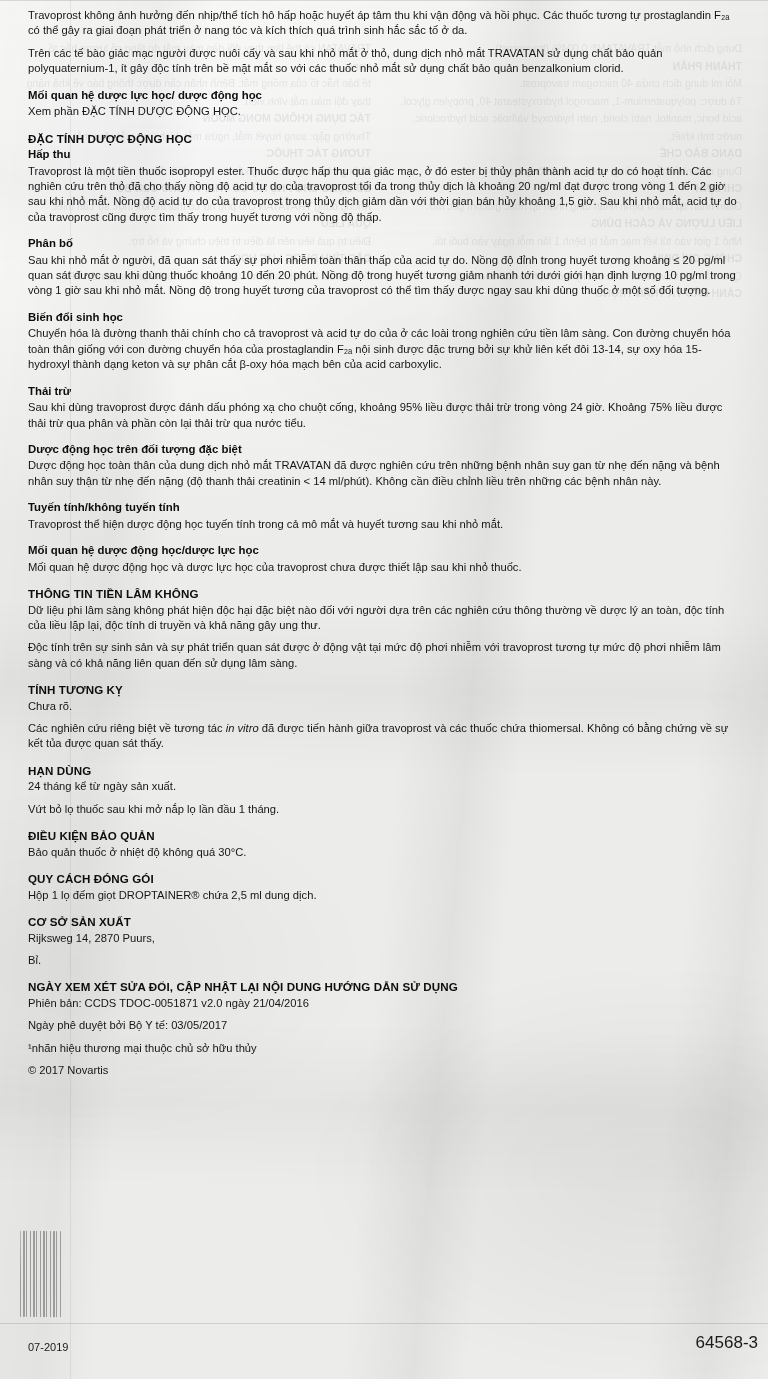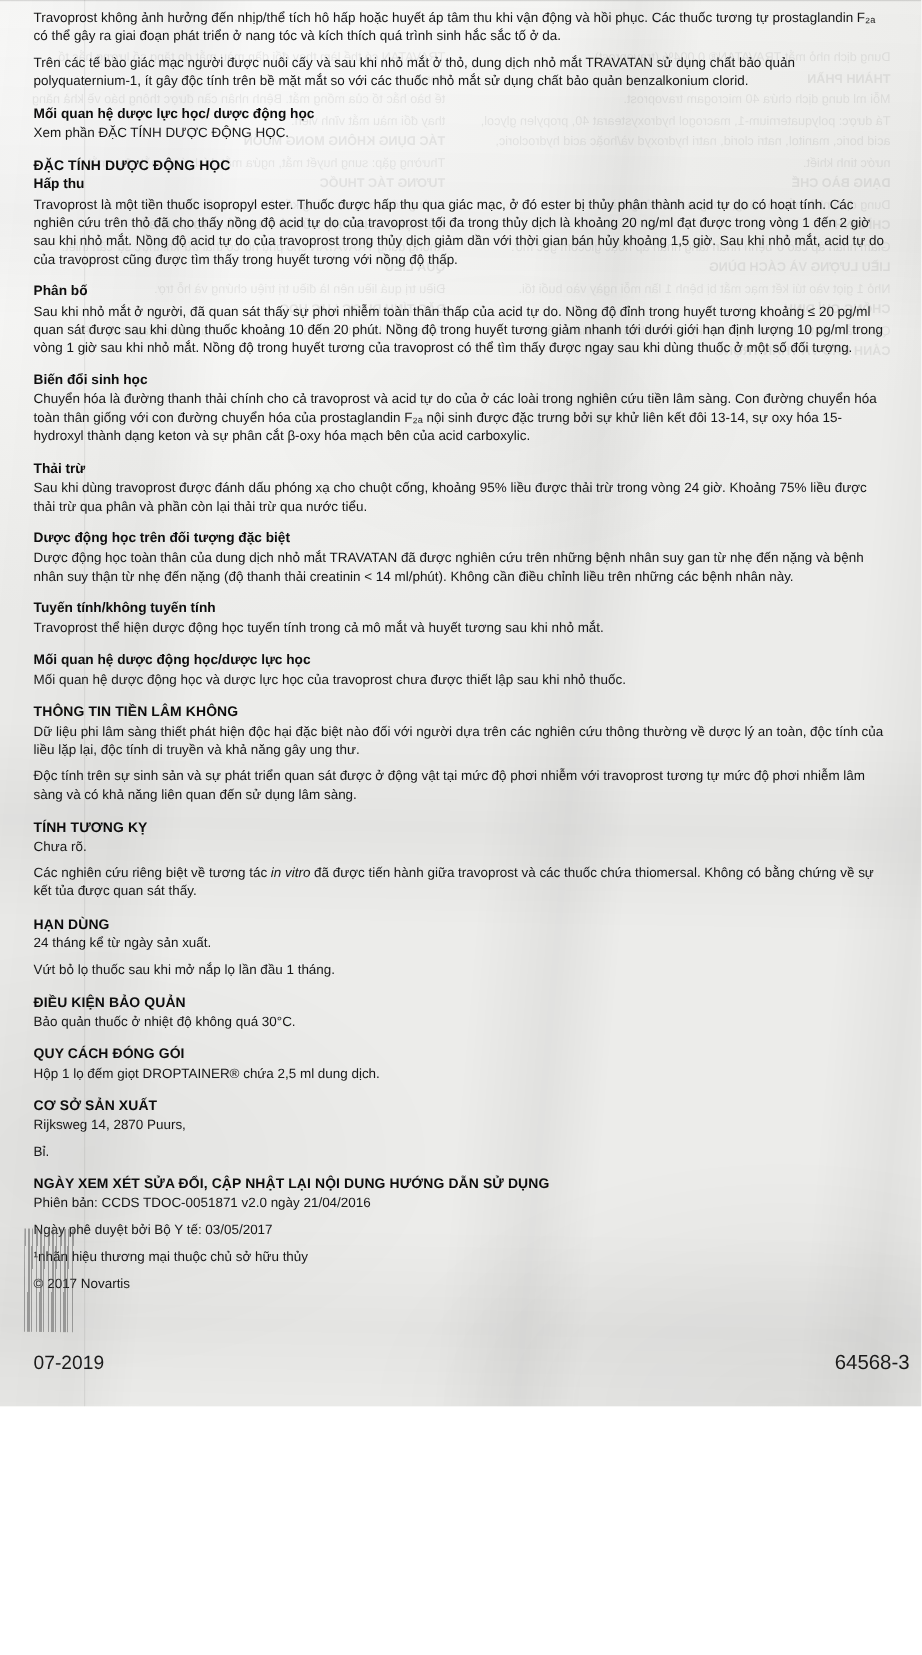--- a/index.html
+++ b/index.html
@@ -6,21 +6,21 @@
     margin: 0;
     padding: 0;
     background: #ffffff;
   }
   body {
     font-family: "Liberation Sans", sans-serif;
   }
   #page {
     position: relative;
     width: 768px;
-    height: 1172px;
+    height: 1379px;
     overflow: hidden;
     background:
       radial-gradient(ellipse 700px 400px at 20% 10%, #fdfdfd 0%, #f3f3f1 60%, #ececea 100%),
       linear-gradient(100deg, #f7f7f5 0%, #f1f1ef 40%, #eeeeec 70%, #f6f6f4 100%);
   }
   
   .crease {
     position: absolute;
     pointer-events: none;
     mix-blend-mode: multiply;
@@ -94,21 +94,21 @@
     position: absolute;
     left: 0;
     bottom: 0;
     width: 768px;
     height: 62px;
   }
   .footer-left {
     position: absolute;
     left: 28px;
     bottom: 26px;
-    font-size: 16px;
+    font-size: 11px;
     color: #1a1a1a;
   }
   .footer-right {
     position: absolute;
     right: 10px;
     bottom: 26px;
     font-size: 17px;
     color: #1a1a1a;
   }
   .barcode {
@@ -187,21 +187,21 @@
       <p class="block">Chuyển hóa là đường thanh thải chính cho cả travoprost và acid tự do của ở các loài trong nghiên cứu tiền lâm sàng. Con đường chuyển hóa toàn thân giống với con đường chuyển hóa của prostaglandin F₂ₐ nội sinh được đặc trưng bởi sự khử liên kết đôi 13-14, sự oxy hóa 15-hydroxyl thành dạng keton và sự phân cắt β-oxy hóa mạch bên của acid carboxylic.</p>
       <h3 class="subheading">Thải trừ</h3>
       <p class="block">Sau khi dùng travoprost được đánh dấu phóng xạ cho chuột cống, khoảng 95% liều được thải trừ trong vòng 24 giờ. Khoảng 75% liều được thải trừ qua phân và phần còn lại thải trừ qua nước tiểu.</p>
       <h3 class="subheading">Dược động học trên đối tượng đặc biệt</h3>
       <p class="block">Dược động học toàn thân của dung dịch nhỏ mắt TRAVATAN đã được nghiên cứu trên những bệnh nhân suy gan từ nhẹ đến nặng và bệnh nhân suy thận từ nhẹ đến nặng (độ thanh thải creatinin &lt; 14 ml/phút). Không cần điều chỉnh liều trên những các bệnh nhân này.</p>
       <h3 class="subheading">Tuyến tính/không tuyến tính</h3>
       <p class="block">Travoprost thể hiện dược động học tuyến tính trong cả mô mắt và huyết tương sau khi nhỏ mắt.</p>
       <h3 class="subheading">Mối quan hệ dược động học/dược lực học</h3>
       <p class="block">Mối quan hệ dược động học và dược lực học của travoprost chưa được thiết lập sau khi nhỏ thuốc.</p>
       <h2 class="heading">THÔNG TIN TIỀN LÂM KHÔNG</h2>
-      <p class="block tight">Dữ liệu phi lâm sàng thiết phát hiện độc hại đặc biệt nào đối với người dựa trên các nghiên cứu thông thường về dược lý an toàn, độc tính của liều lặp lại, độc tính di truyền và khả năng gây ung thư.</p>
+      <p class="block tight">Dữ liệu phi lâm sàng không phát hiện độc hại đặc biệt nào đối với người dựa trên các nghiên cứu thông thường về dược lý an toàn, độc tính của liều lặp lại, độc tính di truyền và khả năng gây ung thư.</p>
       <p class="block">Độc tính trên sự sinh sản và sự phát triển quan sát được ở động vật tại mức độ phơi nhiễm với travoprost tương tự mức độ phơi nhiễm lâm sàng và có khả năng liên quan đến sử dụng lâm sàng.</p>
       <h2 class="heading">TÍNH TƯƠNG KỴ</h2>
       <p class="block tight">Chưa rõ.</p>
       <p class="block">Các nghiên cứu riêng biệt về tương tác <span class="ital">in vitro</span> đã được tiến hành giữa travoprost và các thuốc chứa thiomersal. Không có bằng chứng về sự kết tủa được quan sát thấy.</p>
       <h2 class="heading">HẠN DÙNG</h2>
       <p class="block tight">24 tháng kể từ ngày sản xuất.</p>
       <p class="block">Vứt bỏ lọ thuốc sau khi mở nắp lọ lần đầu 1 tháng.</p>
       <h2 class="heading">ĐIỀU KIỆN BẢO QUẢN</h2>
       <p class="block">Bảo quản thuốc ở nhiệt độ không quá 30°C.</p>
       <h2 class="heading">QUY CÁCH ĐÓNG GÓI</h2>

